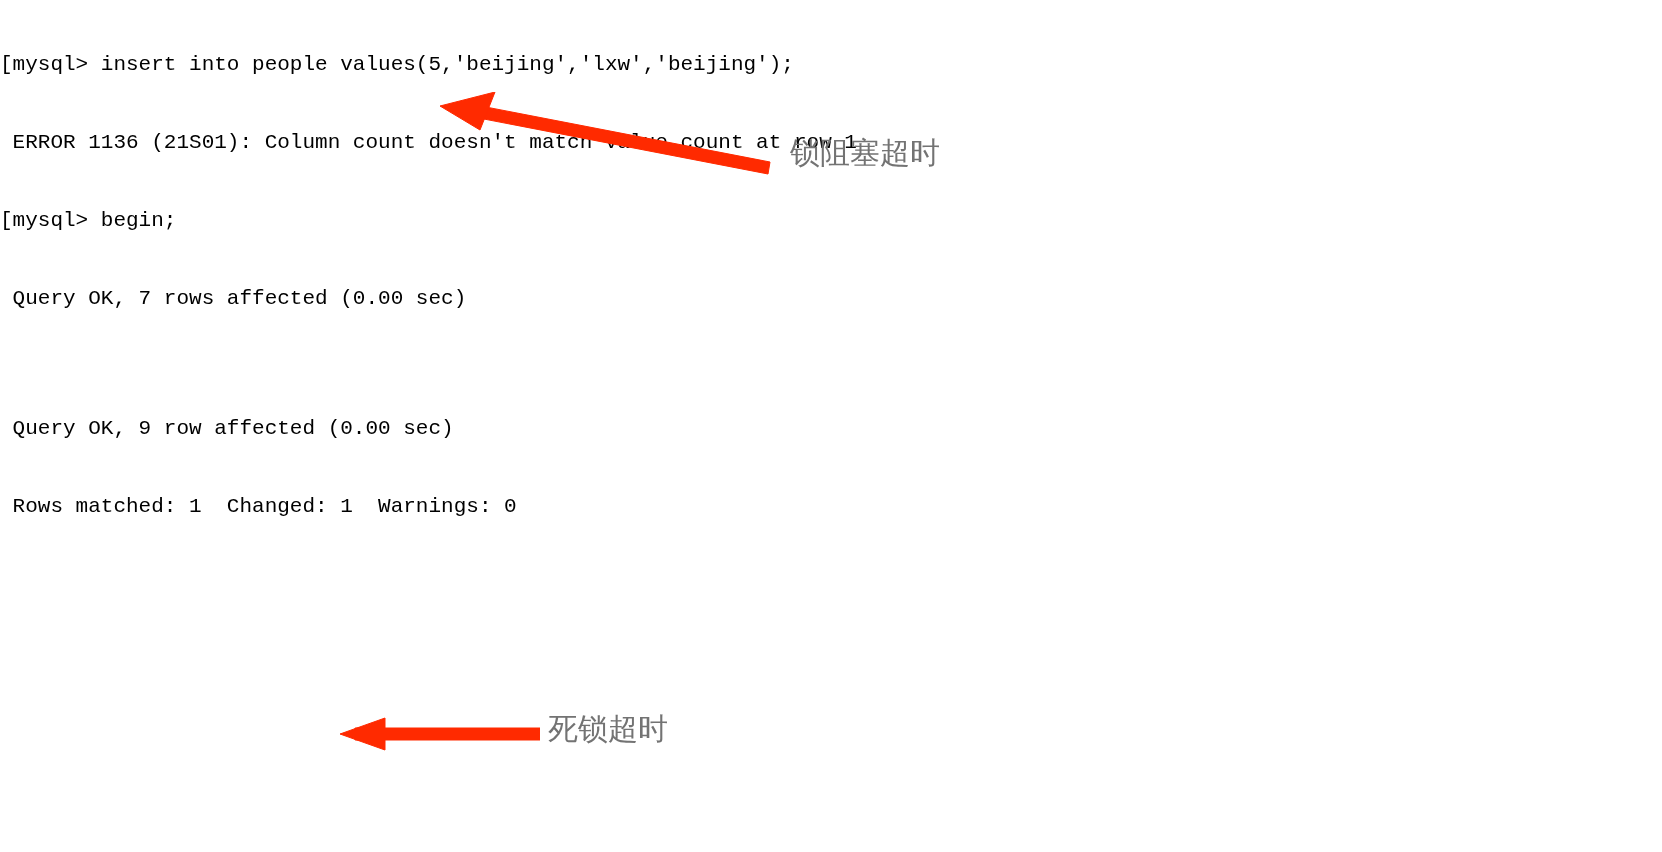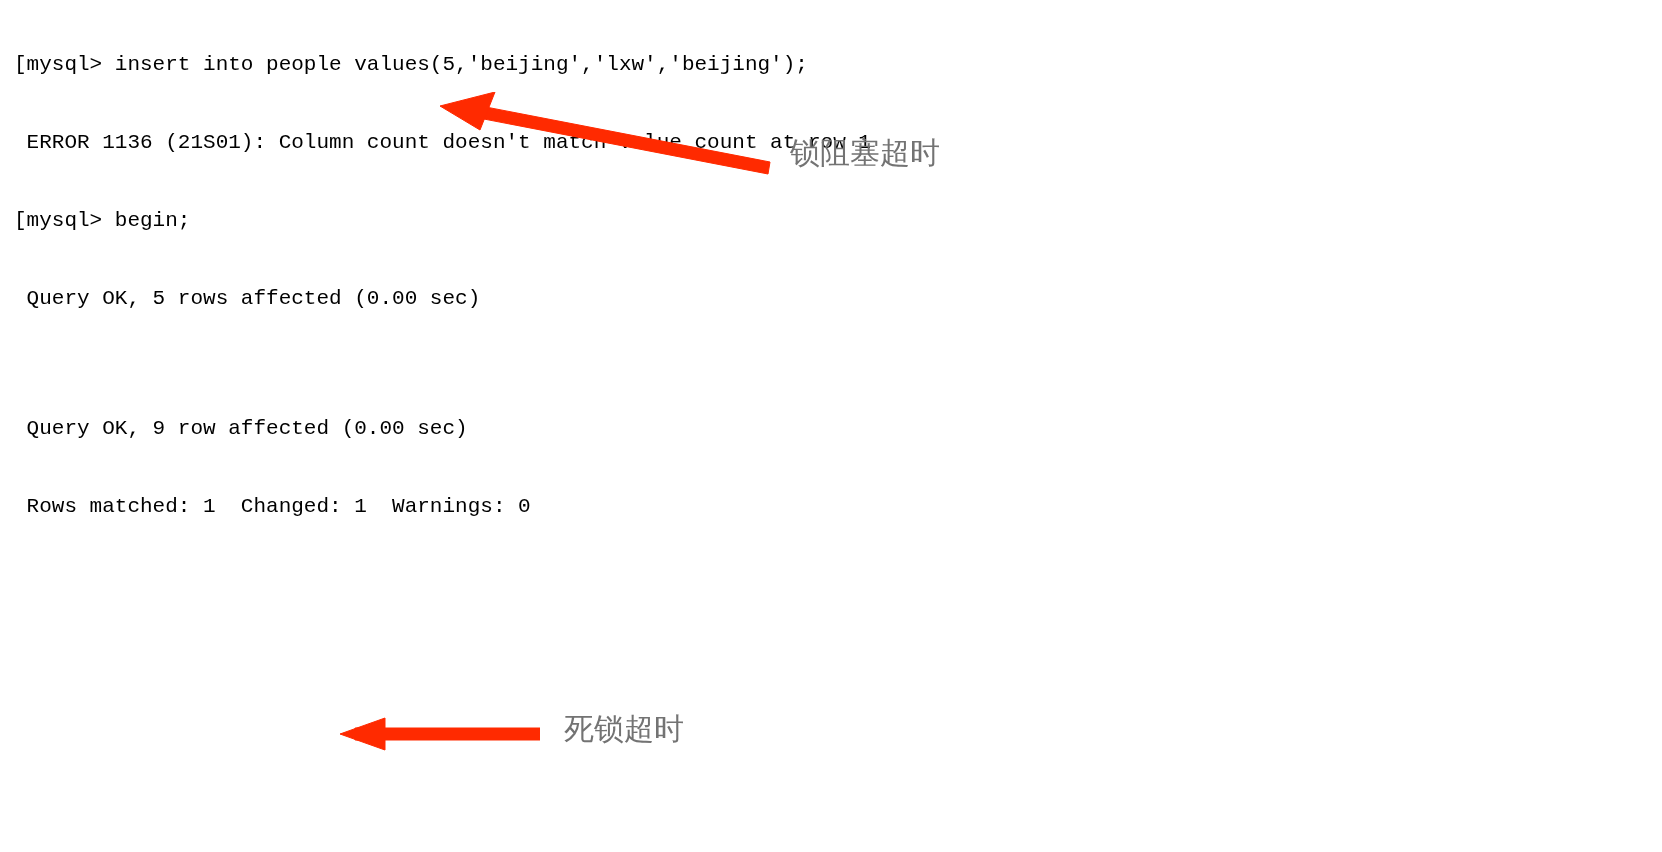--- a/index.html
+++ b/index.html
@@ -14,21 +14,20 @@
     font-family: "Menlo", "Consolas", "Courier New", monospace;
     font-size: 21px;
     line-height: 26px;
     color: #000000;
     white-space: pre;
     padding: 0;
     position: relative;
   }
   .line {
     display: block;
-    padding-left: 14px;
   }
   .annotation {
     position: absolute;
     font-family: "PingFang SC", "Microsoft YaHei", sans-serif;
     font-size: 30px;
     font-weight: 500;
     color: #737373;
   }
   .arrow {
     position: absolute;
@@ -36,21 +35,21 @@
     fill: #ff2a00;
   }
 </style>
 </head>
 <body>
 
 <div class="terminal">
   <span class="line">[mysql&gt; insert into people values(5,'beijing','lxw','beijing');</span>
   <span class="line"> ERROR 1136 (21S01): Column count doesn't match value count at row 1</span>
   <span class="line">[mysql&gt; begin;</span>
-  <span class="line"> Query OK, 5 rows affected (0.00 sec)</span>
+  <span class="line"> Query OK, 7 rows affected (0.00 sec)</span>
   <span class="line"></span>
   <span class="line"> Query OK, 9 row affected (0.00 sec)</span>
   <span class="line"> Rows matched: 1  Changed: 1  Warnings: 0</span>
   <span class="line"></span>
   
   
   
   
   
   
@@ -74,14 +73,14 @@
 
     <polygon points="0,14 55,0 40,38" fill="#ff2a00"></polygon>
   </svg>
   <div class="annotation" style="left:790px; top:140px;">锁阻塞超时</div>
 
   
   <svg class="arrow" style="left:340px; top:716px;" width="200" height="40" viewBox="0 0 200 40">
     <polygon points="15,12 200,12 200,24 15,24" fill="#ff2a00"></polygon>
     <polygon points="0,18 45,2 45,34" fill="#ff2a00"></polygon>
   </svg>
-  <div class="annotation" style="left:548px; top:716px;margin-left:16px;">死锁超时</div>
+  <div class="annotation" style="left:548px; top:716px;">死锁超时</div>
 </div>
 
 </body></html>

